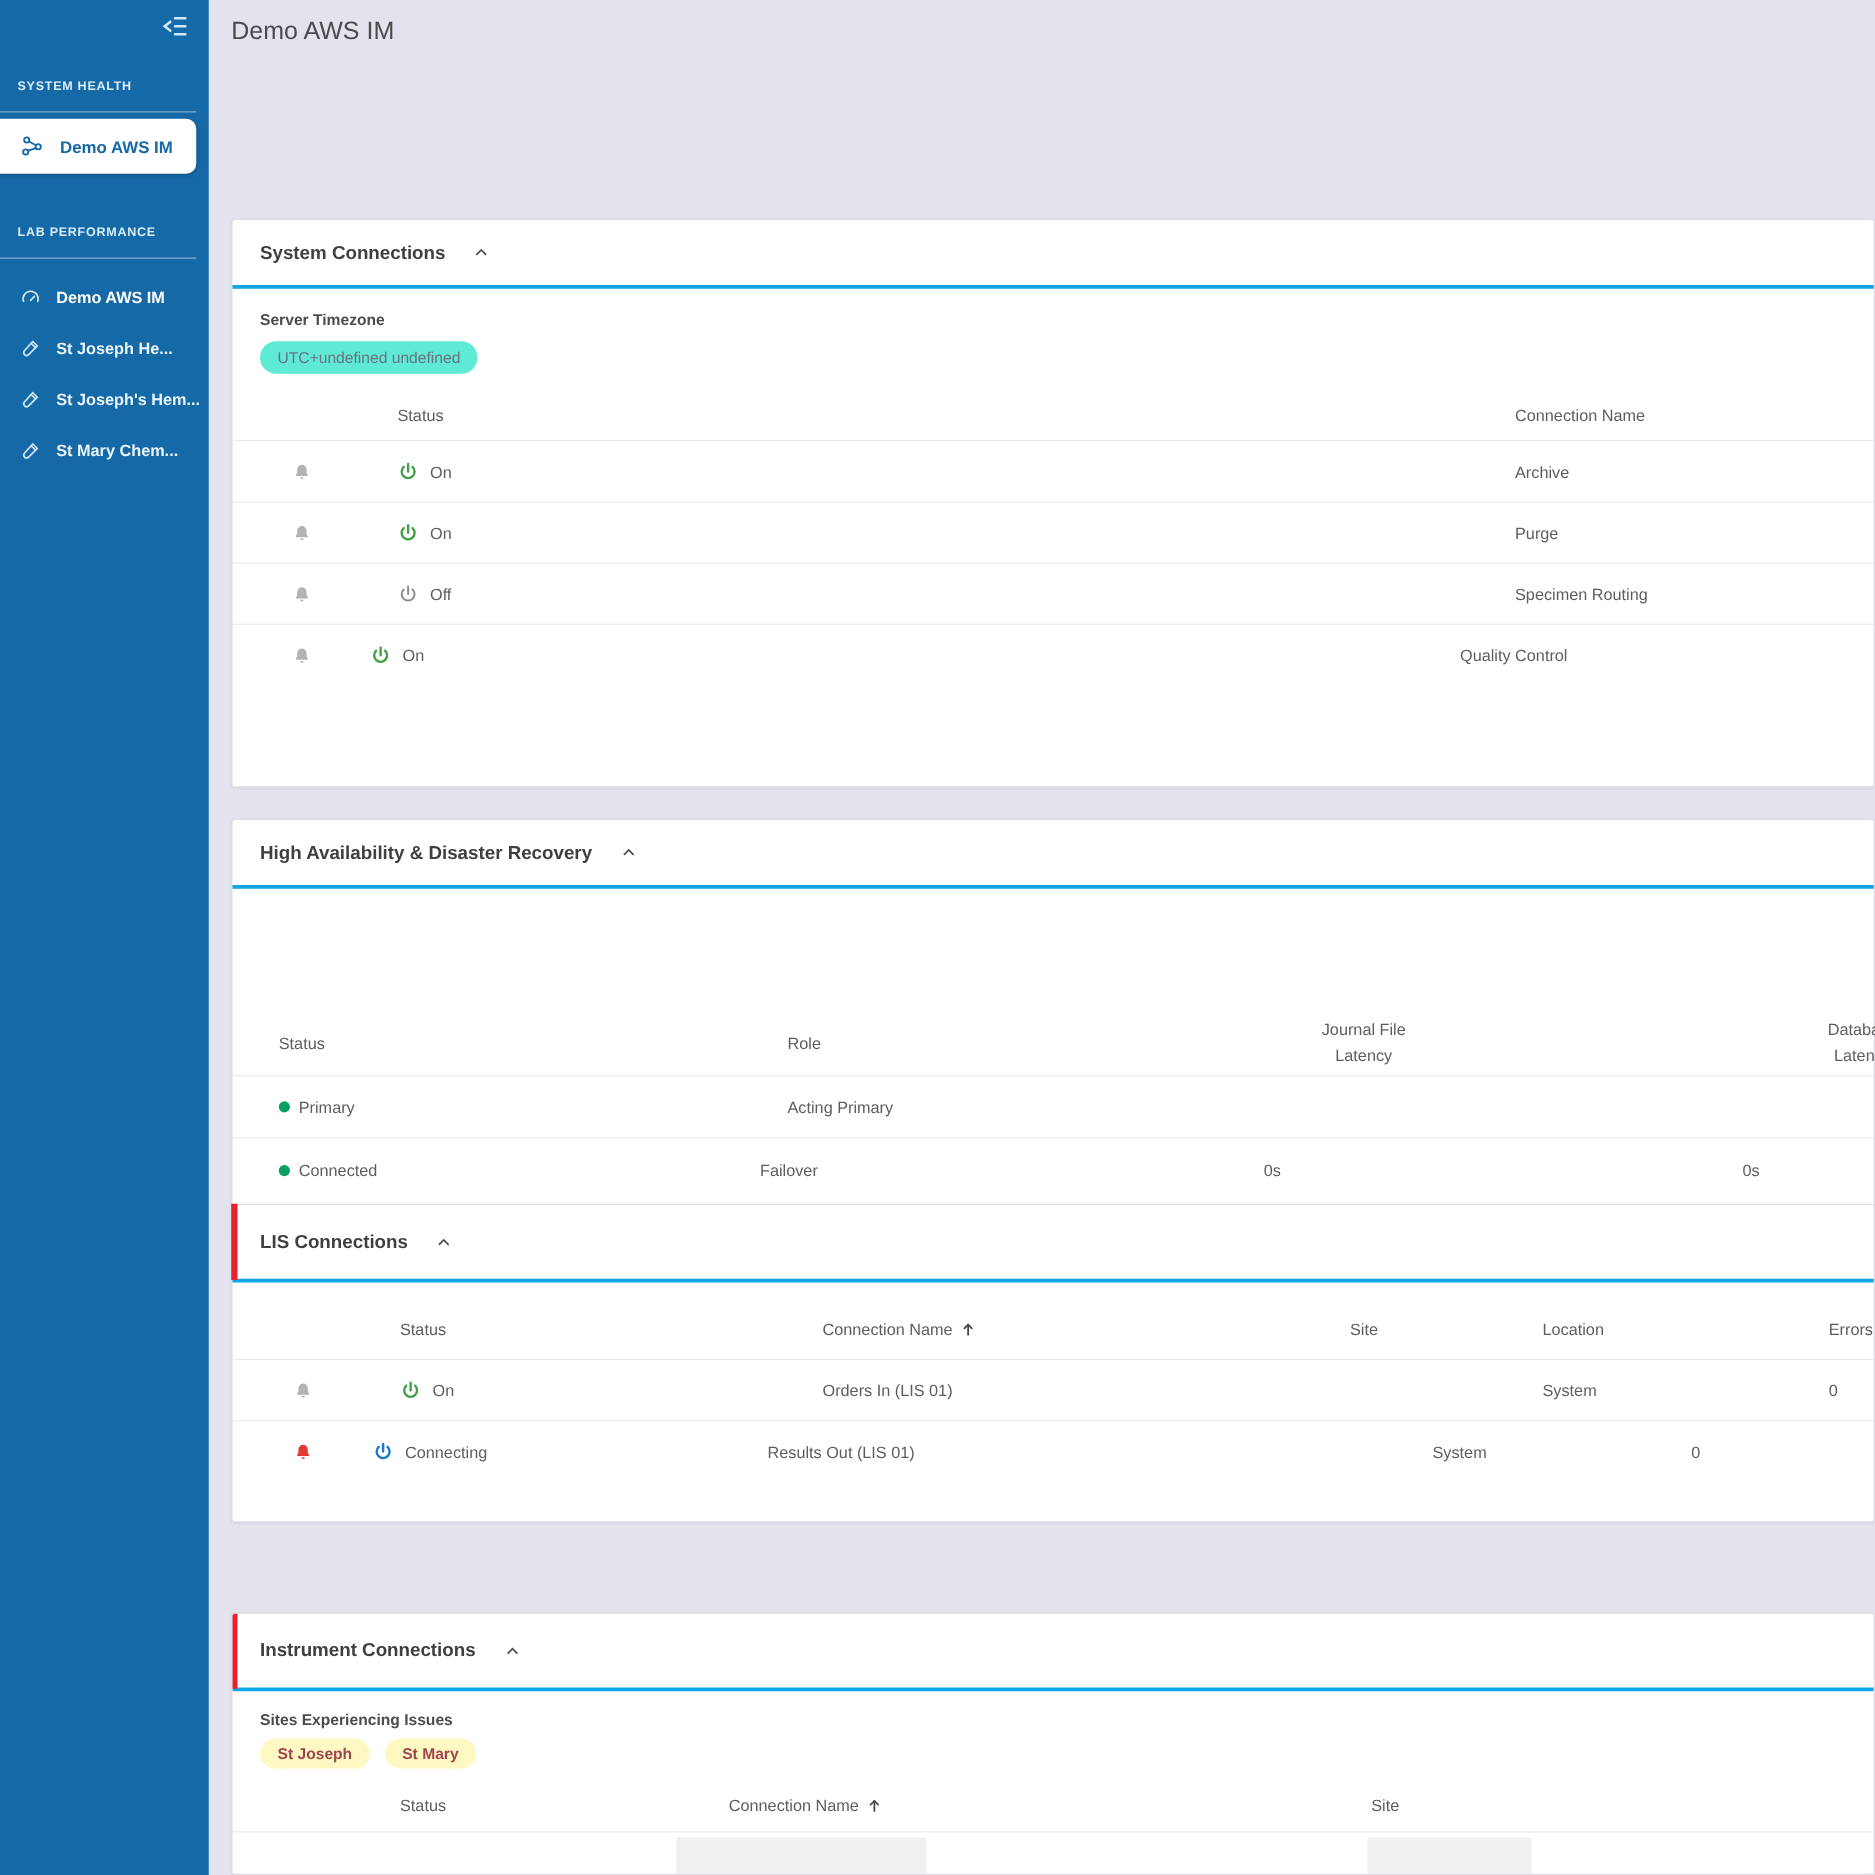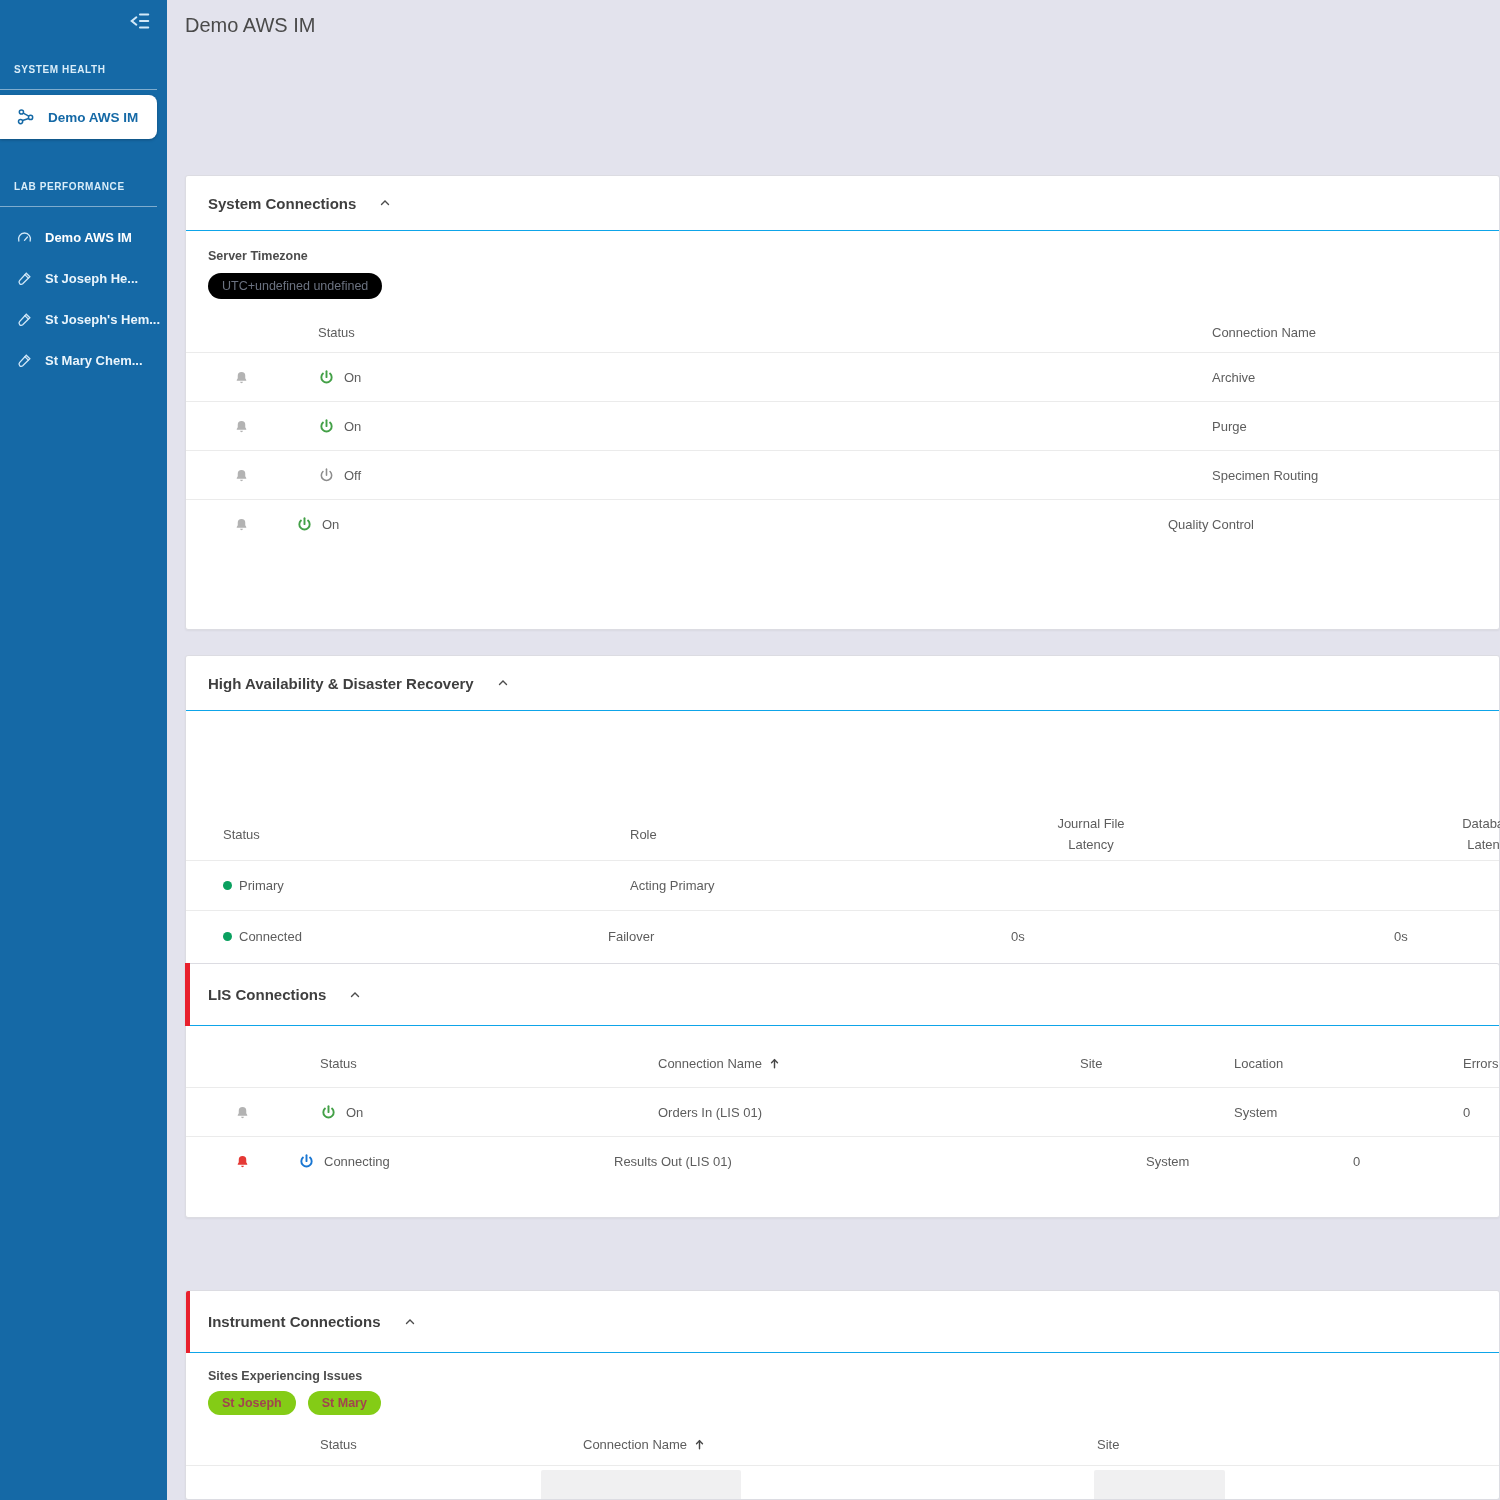--- a/index.html
+++ b/index.html
@@ -52,33 +52,33 @@
     border:1px solid #dcdce2; border-radius:3px;
     box-shadow:0 1px 2px rgba(0,0,0,.05);
   }
   #card-system      { top:175px; height:455px; }
   #card-ha          { top:655px; height:335px; }
   #card-lis         { top:963px; height:255px; }
   #card-instrument  { top:1290px; height:210px; overflow:hidden; }
 
   .card-header {
     position:relative; display:flex; align-items:center;
-    height:55px; padding-left:22px; border-bottom:1px solid #0ea5e9;
+    height:55px; padding-left:22px; border-bottom:3px solid #0ea5e9;
   }
   #card-lis .card-header, #card-instrument .card-header { height:62px; }
   .card-title { font-size:15px; font-weight:600; color:#3f3f3f; }
   .chevron-up { margin-left:22px; color:#4c4c4c; cursor:pointer; }
   .accent-bar {
     position:absolute; left:-1px; top:-1px; bottom:-1px; width:5px; background:#e8212d;
   }
 
   .label-sm { font-size:12.5px; font-weight:bold; color:#4c4c4c; }
   .tz-pill {
     display:inline-block; margin:10px 0 0 22px; padding:6px 14px;
-    background:#000000; border-radius:14px; font-size:12.5px; color:#6b7280;
+    background:#5eead4; border-radius:14px; font-size:12.5px; color:#6b7280;
   }
 
   .thead { color:#8b8b8b; font-size:12.5px; }
   .cell { display:flex; align-items:center; font-size:13px; color:#5d5d5d; }
   .row-line { border-bottom:1px solid #ebebeb;gap:22px; }
 
   
   .sc-grid { display:grid; grid-template-columns:110px 872px 1fr; align-items:center; }
   .sc-head { height:40px; margin-top:14px; }
   .sc-row  { height:49px; }
@@ -105,21 +105,21 @@
   .lis-head { height:48px; margin-top:14px; }
   .lis-row { height:49px; }
   .sort-icon { margin-left:6px; color:#474747; }
 
   
   .inst-grid { display:grid; grid-template-columns:112px 241px 492px 1fr; align-items:center; }
   .inst-head { height:43px; margin-top:8px; }
   .sites-label { margin:16px 0 0 22px; }
   .pill-row { margin:8px 0 0 22px; display:flex; gap:12px; }
   .site-pill {
-    padding:5px 14px; background:#84cc16; border-radius:14px;
+    padding:5px 14px; background:#fef9c3; border-radius:14px;
     font-size:12.5px; font-weight:600; color:#a1454e;
   }
   .filter-row { position:relative; height:44px; }
   .filter-box {
     position:absolute; top:4px; height:40px; background:#f0f0f1; border:none;
     border-radius:2px; padding-left:28px; font-size:13px; color:#555; outline:none;
   }
   #filter-name { left:355px; width:200px; }
   #filter-site { left:908px; width:131px; }
   .filter-icon { position:absolute; top:16px; color:#7a7a7a; pointer-events:none; }

